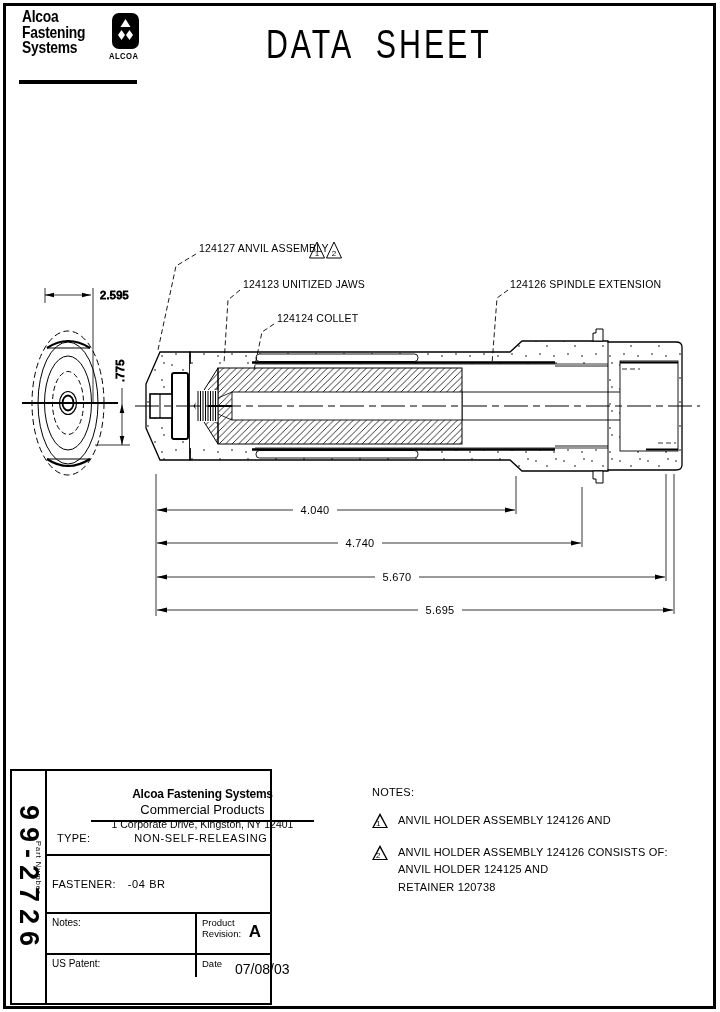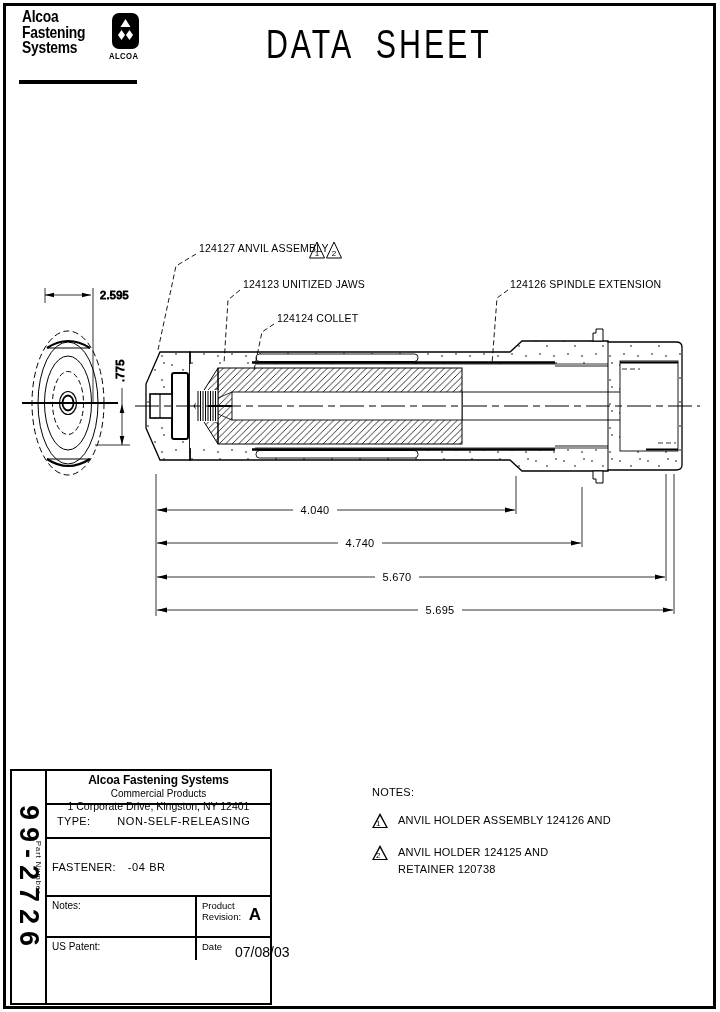--- a/index.html
+++ b/index.html
@@ -31,23 +31,23 @@
   .note-tri:after{content:"";position:absolute;left:-6px;top:3px;width:0;height:0;
             border-left:6px solid transparent;border-right:6px solid transparent;border-bottom:11px solid #fff;}
   .note-num{position:absolute;left:4px;top:3px;font-size:8px;z-index:2;}
   
   #title-block{left:10px;top:769px;width:262px;height:236px;border:2px solid #000;box-sizing:border-box;}
   #pn-strip{left:0;top:0;width:35px;height:100%;border-right:2px solid #000;box-sizing:border-box;}
   #pn-big{left:1px;top:34px;writing-mode:vertical-rl;font-size:27px;font-weight:bold;letter-spacing:7px;}
   #pn-label{left:22px;top:70px;writing-mode:vertical-rl;font-size:7.5px;letter-spacing:1px;}
   #tb-main{left:35px;top:0;width:223px;height:100%;}
   .tb-row{position:relative;border-bottom:2px solid #000;box-sizing:border-box;width:100%;}
-  #tb-header{height:34px;text-align:center;padding-top:1px;}
+  #tb-header{height:51px;text-align:center;padding-top:15px;margin-left:44px;}
   #tb-company{font-size:13px;font-weight:bold;transform:scaleX(.92);letter-spacing:-.2px;}
-  #tb-division{font-size:10px;margin-top:1px;}
+  #tb-division{font-size:13px;margin-top:1px;}
   #tb-address{font-size:10.5px;margin-top:1px;}
   .tb-kv{display:flex;align-items:center;font-size:11px;}
   .tb-kv .k{margin-left:10px;letter-spacing:.3px;}
   .tb-kv .v{letter-spacing:.6px;}
   #row-type{height:34px;}  #row-fastener{height:58px;}  #row-tools{height:38px;}
   #row-notes{height:41px;display:flex;}
   #row-patent{height:22px;display:flex;border-bottom:none;}
   .cell-l{width:150px;border-right:2px solid #000;box-sizing:border-box;padding:3px 0 0 5px;font-size:10px;}
   .cell-r{flex:1;position:relative;padding:3px 0 3px 5px;font-size:9.5px;}
   #rev-letter{position:absolute;right:9px;top:8px;font-size:17px;font-weight:bold;}
@@ -217,39 +217,40 @@
 <div id="notes-block" class="abs">
   <div>NOTES:</div>
   <div class="note-item">
     <span class="note-tri"></span>
     <span class="note-num">1</span>
     <div>ANVIL HOLDER ASSEMBLY 124126 AND</div>
   </div>
   <div class="note-item">
     <span class="note-tri"></span>
     <span class="note-num">2</span>
+    <div>ANVIL HOLDER ASSEMBLY 124126 CONSISTS OF:</div>
     <div>ANVIL HOLDER 124125 AND</div>
     <div>RETAINER 120738</div>
   </div>
 </div>
 
 <div id="title-block" class="abs">
   <div id="pn-strip" class="abs">
     <div id="pn-big" class="abs">99-2726</div>
     <div id="pn-label" class="abs">Part Number</div>
   </div>
   <div id="tb-main" class="abs">
     <div id="tb-header" class="tb-row">
       <div id="tb-company">Alcoa Fastening Systems</div>
       <div id="tb-division">Commercial Products</div>
       <div id="tb-address">1 Corporate Drive, Kingston, NY 12401</div>
     </div>
     <div id="row-type" class="tb-row tb-kv">
       <span class="k">TYPE:</span>
-      <span class="v" style="margin-left:27px">NON-SELF-RELEASING</span>
+      <span class="v" style="margin-left:44px">NON-SELF-RELEASING</span>
     </div>
     <div id="row-fastener" class="tb-row tb-kv">
       <span class="k" style="margin-left:5px">FASTENER:</span>
       <span class="v" style="margin-left:12px">-04 BR</span>
     </div>
     <div id="row-notes" class="tb-row">
       <div class="cell-l">
         <span>Notes:</span>
       </div>
       <div class="cell-r">

